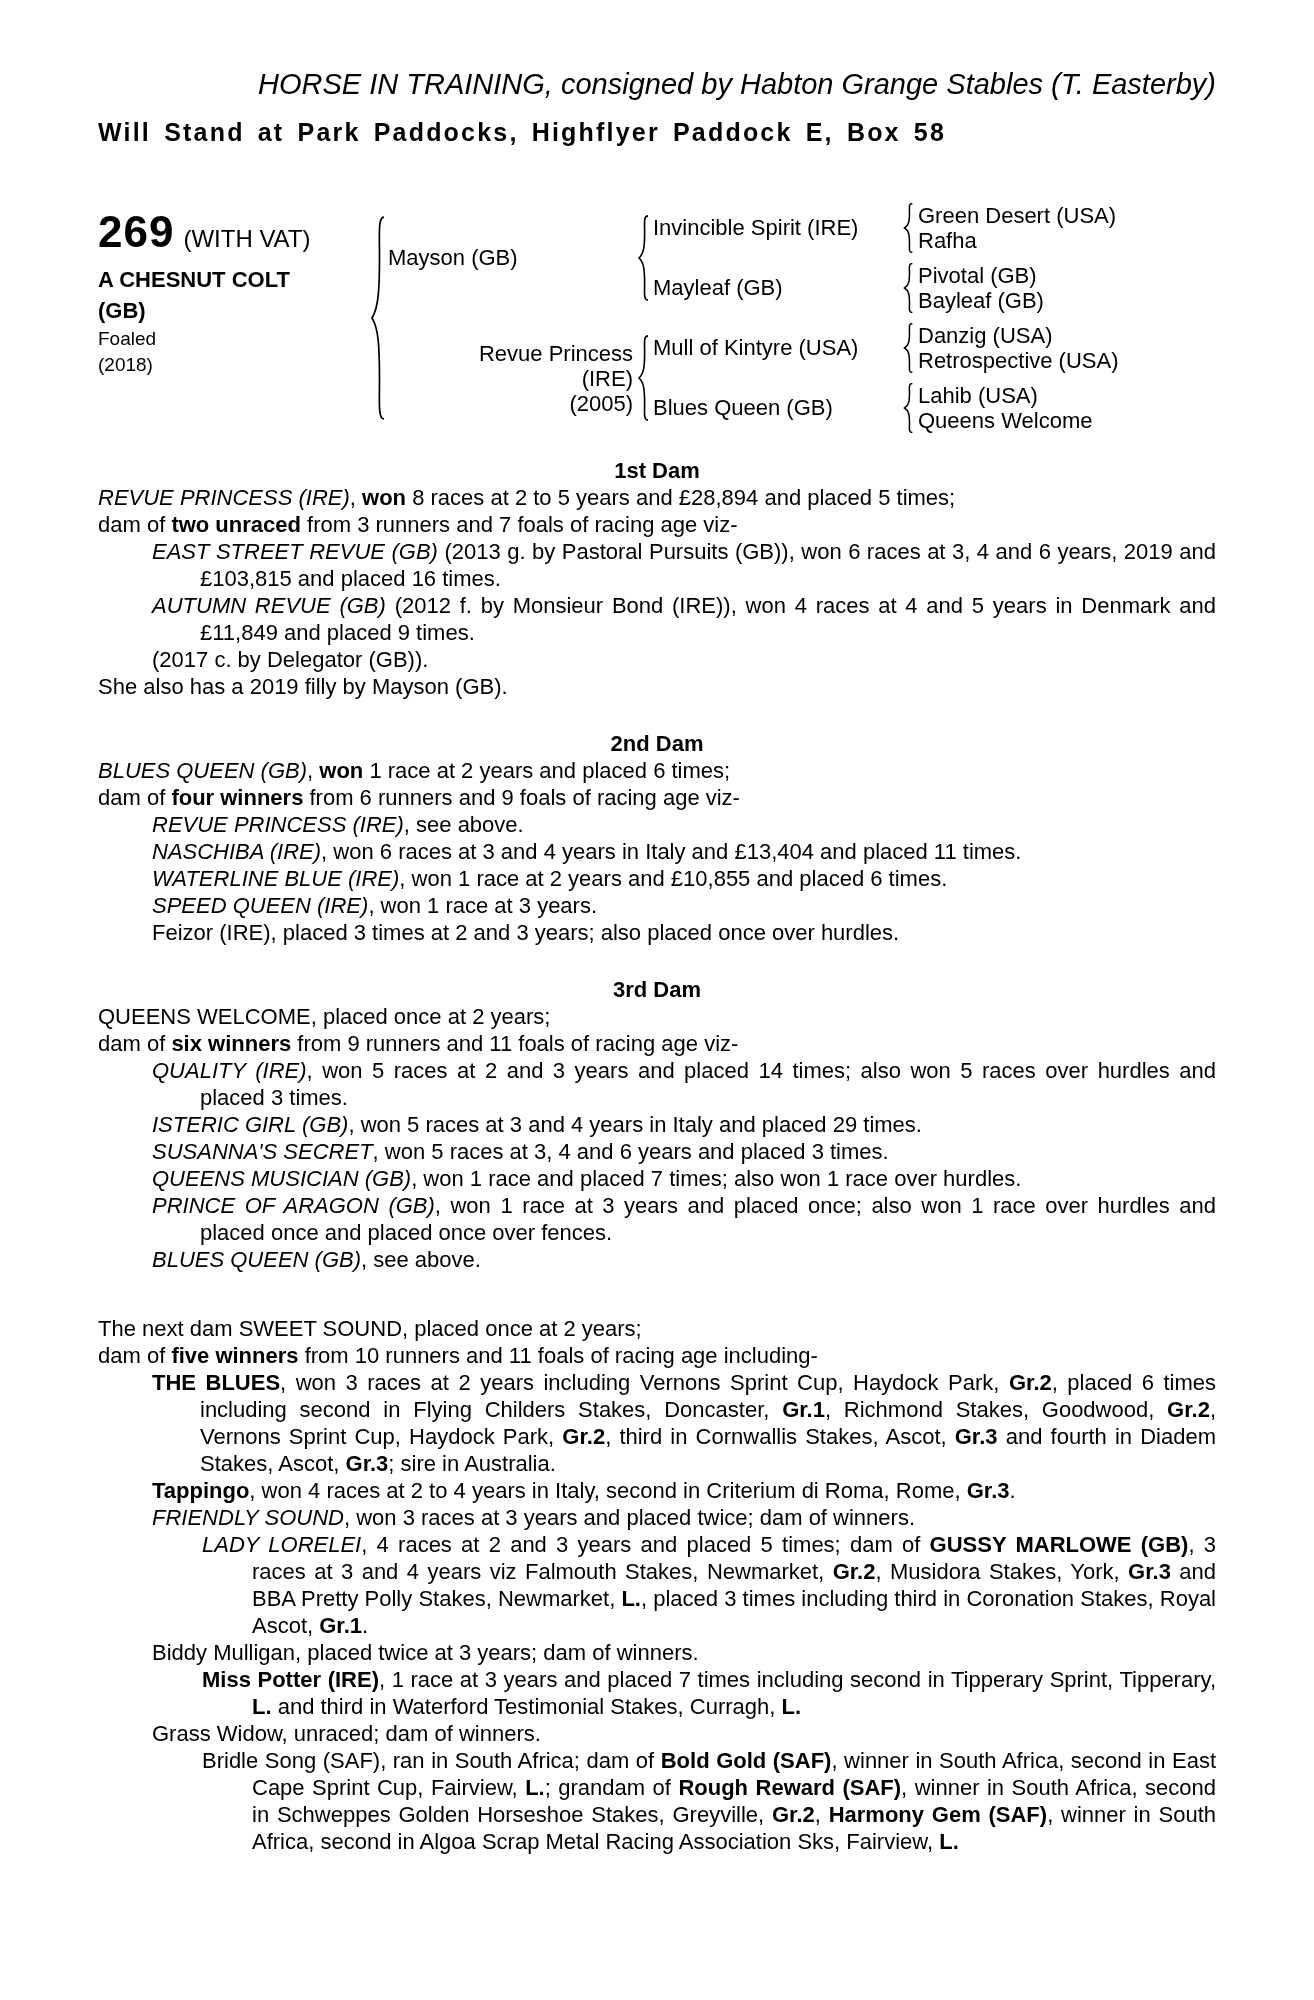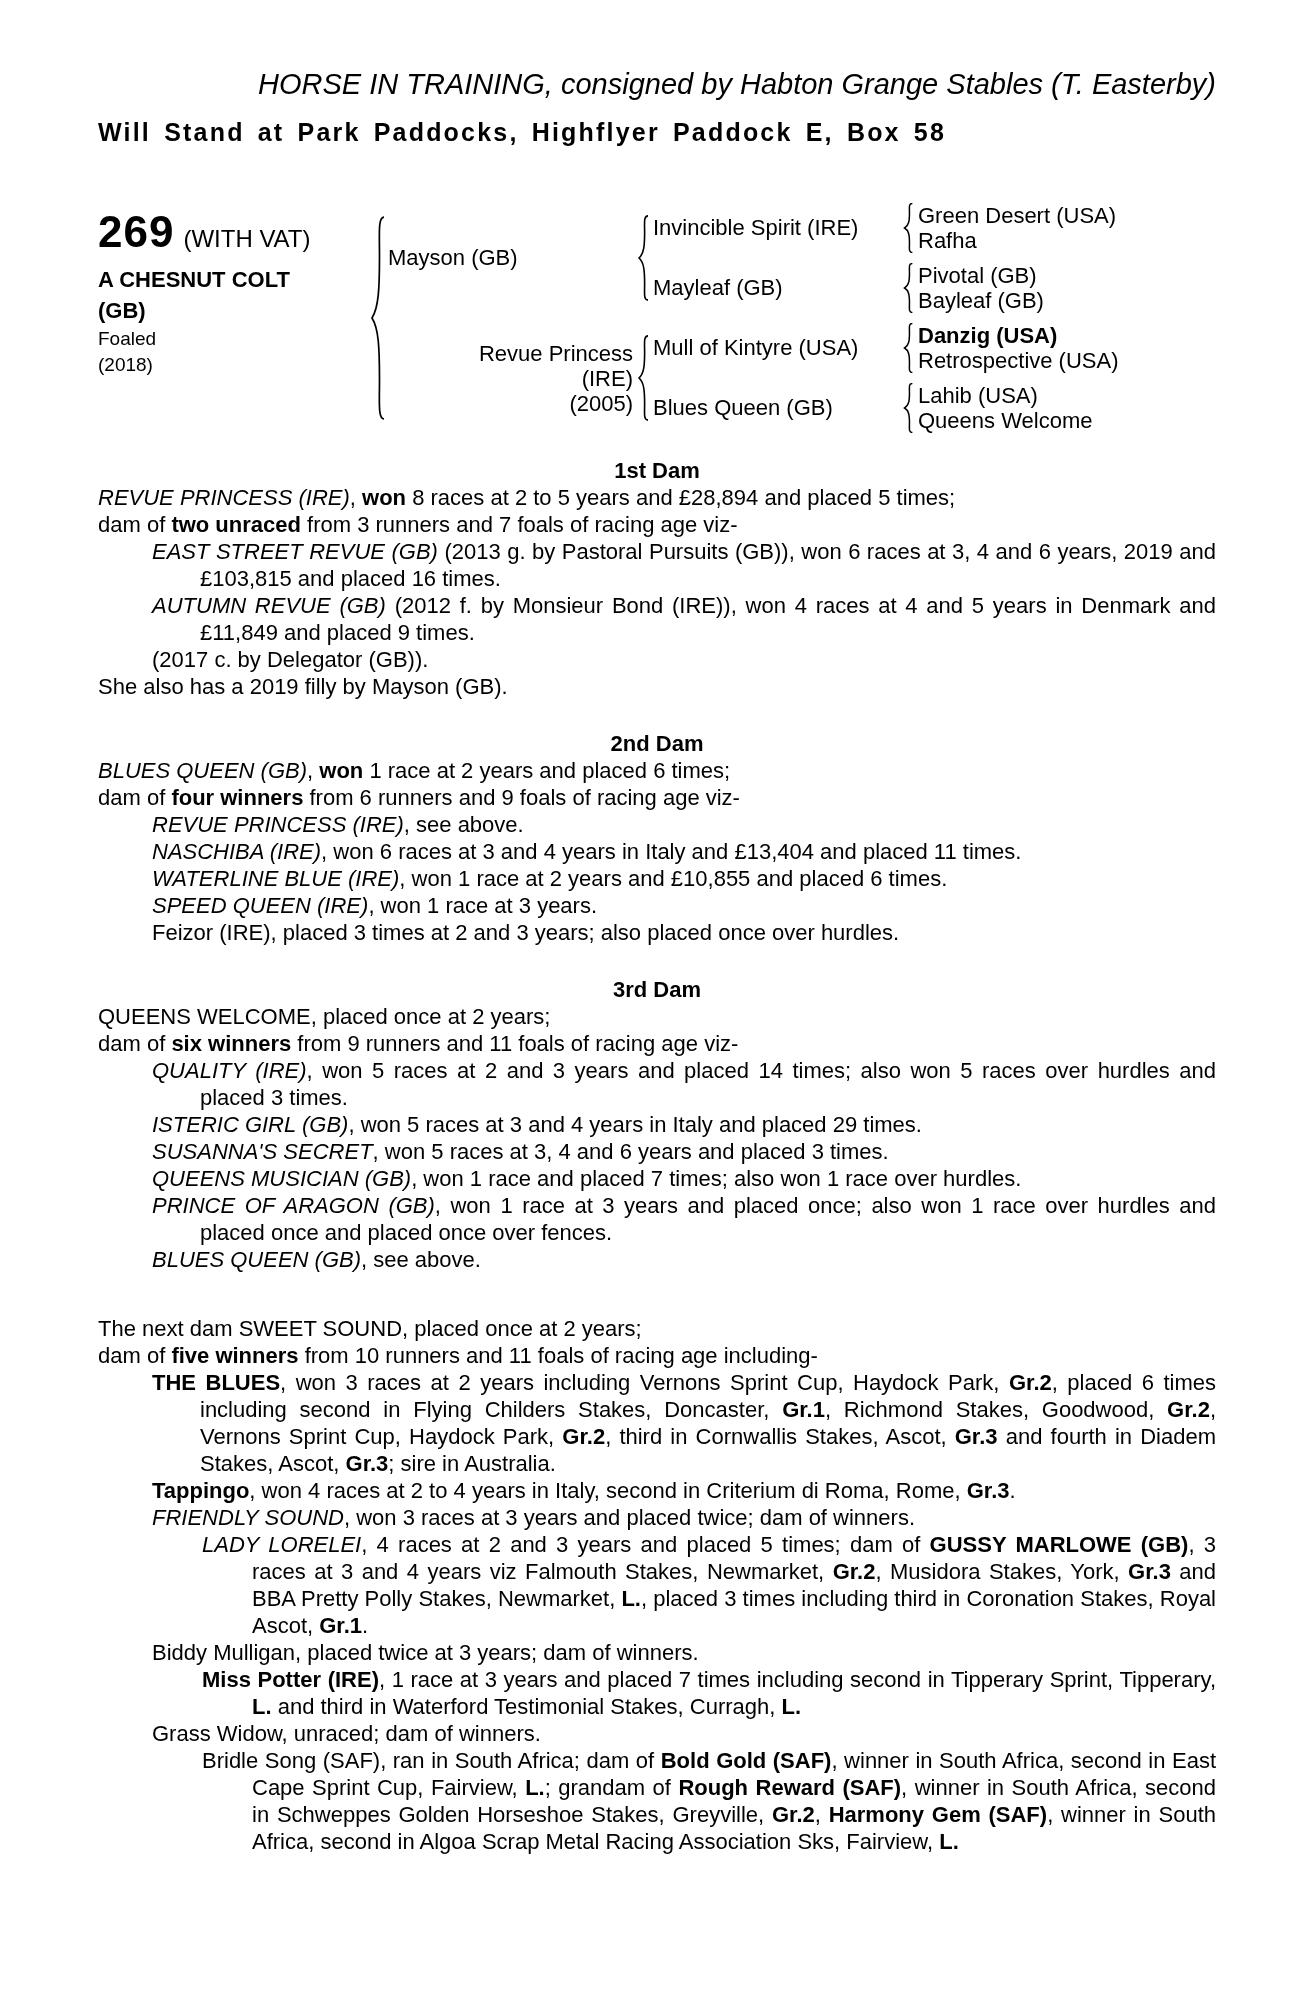--- a/index.html
+++ b/index.html
@@ -57,21 +57,21 @@
   .gp2{grid-area:7/5/9/6;}
   .gp3{grid-area:10/5/12/6;}
   .sb0{grid-area:1/6/3/7;}
   .sb1{grid-area:4/6/6/7;}
   .sb2{grid-area:7/6/9/7;}
   .sb3{grid-area:10/6/12/7;}
   .gg0{grid-area:1/7/2/8;}
   .gg1{grid-area:2/7/3/8;}
   .gg2{grid-area:4/7/5/8;}
   .gg3{grid-area:5/7/6/8;}
-  .gg4{grid-area:7/7/8/8;font-weight:bold;}
+  .gg4{grid-area:7/7/8/8;}
   .gg5{grid-area:8/7/9/8;}
   .gg6{grid-area:10/7/11/8;}
   .gg7{grid-area:11/7/12/8;}
   
   #sections{margin-top:24px;font-size:22px;line-height:27px;}
   .section{margin-top:0;}
   .section + .section{margin-top:30px;}
   #sections .section:last-child{margin-top:42px;}
   .sec-h{font-weight:bold;text-align:center;}
   .para{text-align:justify;}

